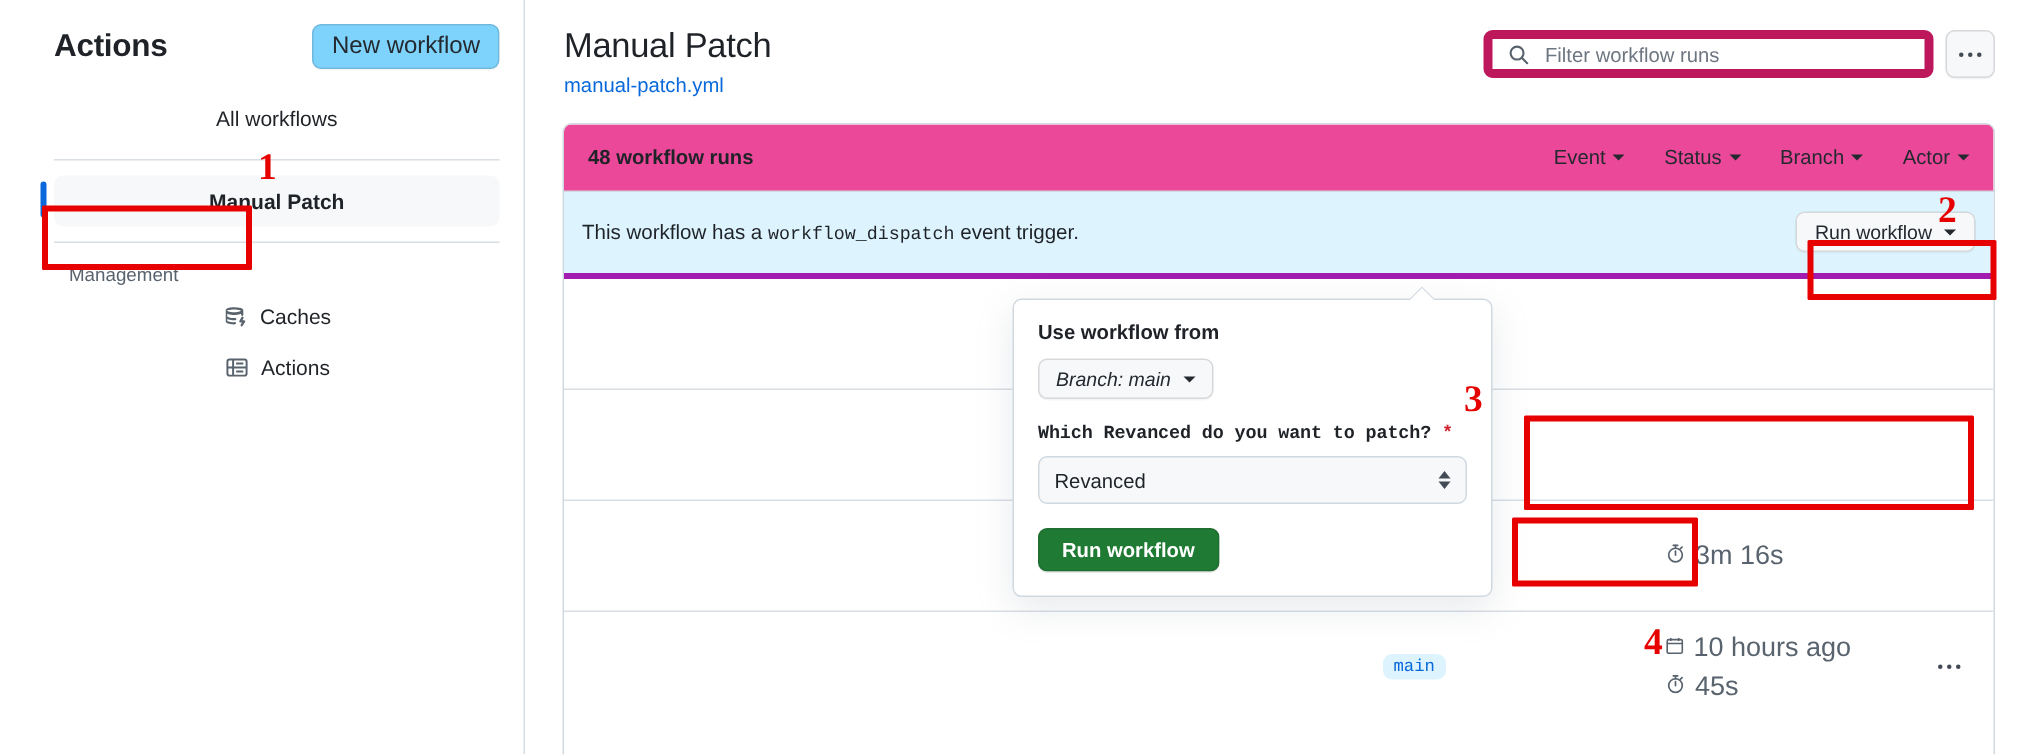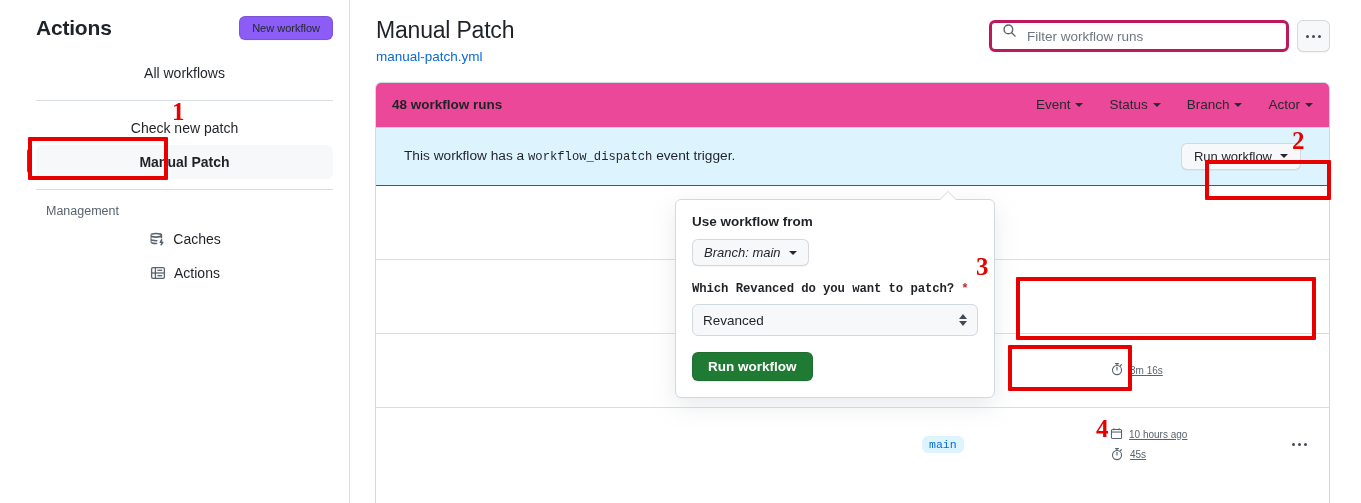--- a/index.html
+++ b/index.html
@@ -25,21 +25,21 @@
     position: absolute; left: 0; top: 0; width: 330px; height: 503px;
     background: #ffffff; border-right: 1px solid #d8dee4;
     padding: 0 16px;
   }
   .sidebar-head {
     display: flex; align-items: center; justify-content: space-between;
     padding: 16px 0 10px 0;
   }
   .sidebar-title { font-size: 21px; font-weight: 700; color:#1f2328; letter-spacing: -0.2px; }
   .new-workflow-btn {
-    font-size: 11px; color:#24292f; background:#8b5cf6;
+    font-size: 16px; color:#24292f; background:#7dd3fc;
     border: 1px solid rgba(31,35,40,0.15); border-radius: 6px;
     padding: 5px 12px; cursor: pointer; white-space: nowrap;
     box-shadow: 0 1px 0 rgba(31,35,40,0.04);
   }
   .nav-list { margin-top: 6px; }
   .nav-item {
     position: relative; display: flex; align-items: center; gap: 8px;
     font-size: 14px; color:#1f2328; padding: 7px 10px;
     border-radius: 6px; cursor: pointer; line-height: 20px; justify-content: center;
   }
@@ -63,22 +63,22 @@
     background:#ffffff; padding: 0 24px;
   }
   .main-header { display:flex; align-items:flex-start; justify-content:space-between; padding-top: 16px; }
   .title-block { padding-left: 1px; }
   .page-title { font-size: 23px; font-weight: 400; color:#1f2328; line-height: 1.3; letter-spacing: -0.2px; }
   .page-subtitle { font-size: 13.5px; color:#0969da; margin-top: 3px; cursor:pointer; }
 
   .header-actions { display:flex; align-items:center; gap: 8px; margin-top: 4px; }
   .search-box {
     position: relative; width: 300px; height: 32px;
-    border: 3px solid #be185d; border-radius: 6px; background:#ffffff;
-    display:flex; padding: 0 10px; gap: 8px;
+    border: 6px solid #be185d; border-radius: 6px; background:#ffffff;
+    display:flex; align-items:center; padding: 0 10px; gap: 8px;
     cursor: text;
   }
   .search-icon { color:#59636e; display:flex; }
   .search-input {
     border: none; outline: none; background: transparent;
     font-size: 13.5px; color:#1f2328; width: 100%;
     font-family: "Liberation Sans", sans-serif;
   }
   .search-input::placeholder { color:#6e7781; }
   .kebab-btn {
@@ -98,23 +98,23 @@
     display:flex; align-items:center; justify-content:space-between;
     background:#ec4899; border-bottom: 1px solid #d1d9e0;
     padding: 12px 16px; height: 45px;
   }
   .runs-count { font-size: 13.5px; font-weight: 600; color:#1f2328; }
   .filters { display:flex; align-items:center; gap: 26px; }
   .filter { font-size: 13.5px; color:#24292f; cursor:pointer; display:flex; align-items:center; gap:5px; }
   .caret { width:0; height:0; border-left:4px solid transparent; border-right:4px solid transparent; border-top:4px solid #24292f; display:inline-block; }
 
   .dispatch-banner {
-    background: #ddf4ff; border-bottom: 1px solid #a21caf;
+    background: #ddf4ff; border-bottom: 4px solid #a21caf;
     display:flex; align-items:center; justify-content:space-between;
-    padding: 14px 28px; height: 58px;
+    padding: 14px 12px; height: 58px;
   }
   .dispatch-text { font-size: 13.7px; color:#1f2328; }
   .mono { font-family: "Liberation Mono", monospace; font-size: 12.2px; }
   .run-workflow-btn {
     font-size: 13px; color:#24292f; background:#f6f8fa;
     border:1px solid rgba(31,35,40,0.15); border-radius:6px;
     padding: 5px 12px; display:inline-flex; align-items:center; gap:8px; cursor:pointer;
     box-shadow: 0 1px 0 rgba(31,35,40,0.04);
   }
 
@@ -123,21 +123,21 @@
     height: 74px; border-bottom:1px solid #d8dee4; padding: 0 16px 0 16px;
   }
   .run-row:last-child { border-bottom: none; }
   .run-left { flex: 1; }
   .branch-badge {
     font-family: "Liberation Mono", monospace; font-size: 11.5px;
     color:#0969da; background:#ddf4ff; border-radius: 6px;
     padding: 2px 7px; display:inline-block;
   }
   .branch-col { width: 230px; display:flex; justify-content:flex-start; padding-left: 42px; align-items: center;}
-  .meta-col { width: 175px; display:flex; flex-direction:column; gap:5px; font-size: 10px; color:#59636e;text-decoration:underline; }
+  .meta-col { width: 175px; display:flex; flex-direction:column; gap:5px; font-size: 18px; color:#59636e; }
   .meta-line { display:flex; align-items:center; gap:6px; white-space: nowrap; }
   .row-kebab { width:28px; display:flex; align-items:center; justify-content:center; cursor:pointer; }
 
   
   .dispatch-popover {
     position: absolute; left: 655px; top: 199px; width: 320px;
     background:#ffffff; border:1px solid #d1d9e0; border-radius: 6px;
     box-shadow: 0 8px 24px rgba(140,149,159,0.2);
     z-index: 40; padding: 14px 16px 16px 16px;
   }
@@ -218,23 +218,20 @@
       <button class="new-workflow-btn">New workflow</button>
     </div>
 
     <div class="nav-list">
       <div class="nav-item">
         <span>All workflows</span>
       </div>
 
       <div class="nav-divider"></div>
 
-      <div class="nav-item">
-        <span>Check new patch</span>
-      </div>
       <div class="nav-item selected">
         <span>Manual Patch</span>
       </div>
 
       <div class="nav-divider"></div>
 
       <div class="nav-section-label">Management</div>
 
       <div class="nav-item">
         <span class="nav-icon">

